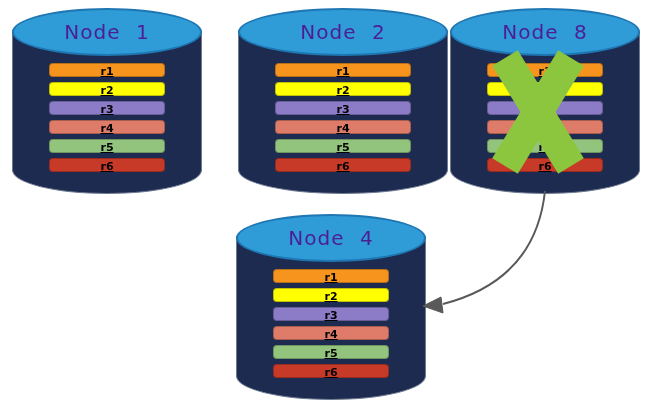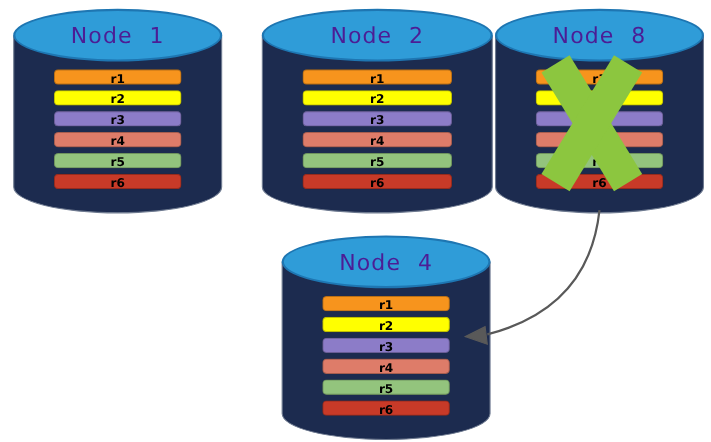--- a/index.html
+++ b/index.html
@@ -16,21 +16,21 @@
     overflow: hidden;
   }
   .node {
     position: absolute;
     width: 190px;
     height: 186px;
   }
   .pos-0 { left: 12px;  top: 8px; }
   .pos-1 { left: 238px; top: 8px; padding-left: 20px; }
   .pos-2 { left: 450px; top: 8px; }
-  .pos-3 { left: 236px; top: 214px; margin-left: 20px; }
+  .pos-3 { left: 236px; top: 214px; }
 
   .cyl-body {
     position: absolute;
     left: 0; right: 0;
     top: 24px; bottom: 0;
     background: var(--cyl-body, #1C2B4F);
     border: 1px solid #6e7a90;
     border-radius: 0 0 50% 50% / 0 0 24px 24px;
     box-sizing: border-box;
     z-index: 1;
@@ -54,20 +54,21 @@
     font-size: 20px;
     font-weight: normal;
     letter-spacing: 1px;
     word-spacing: 8px;
   }
   .rows {
     position: absolute;
     left: 37px; right: 37px;
     top: 55px;
     z-index: 3;
+    text-decoration: underline;
   }
   .row {
     height: 14px;
     margin-bottom: 5px;
     border: 1px solid rgba(0,0,0,0.25);
     border-radius: 4px;
     box-sizing: border-box;
     text-align: center;
     line-height: 12px;
   }

